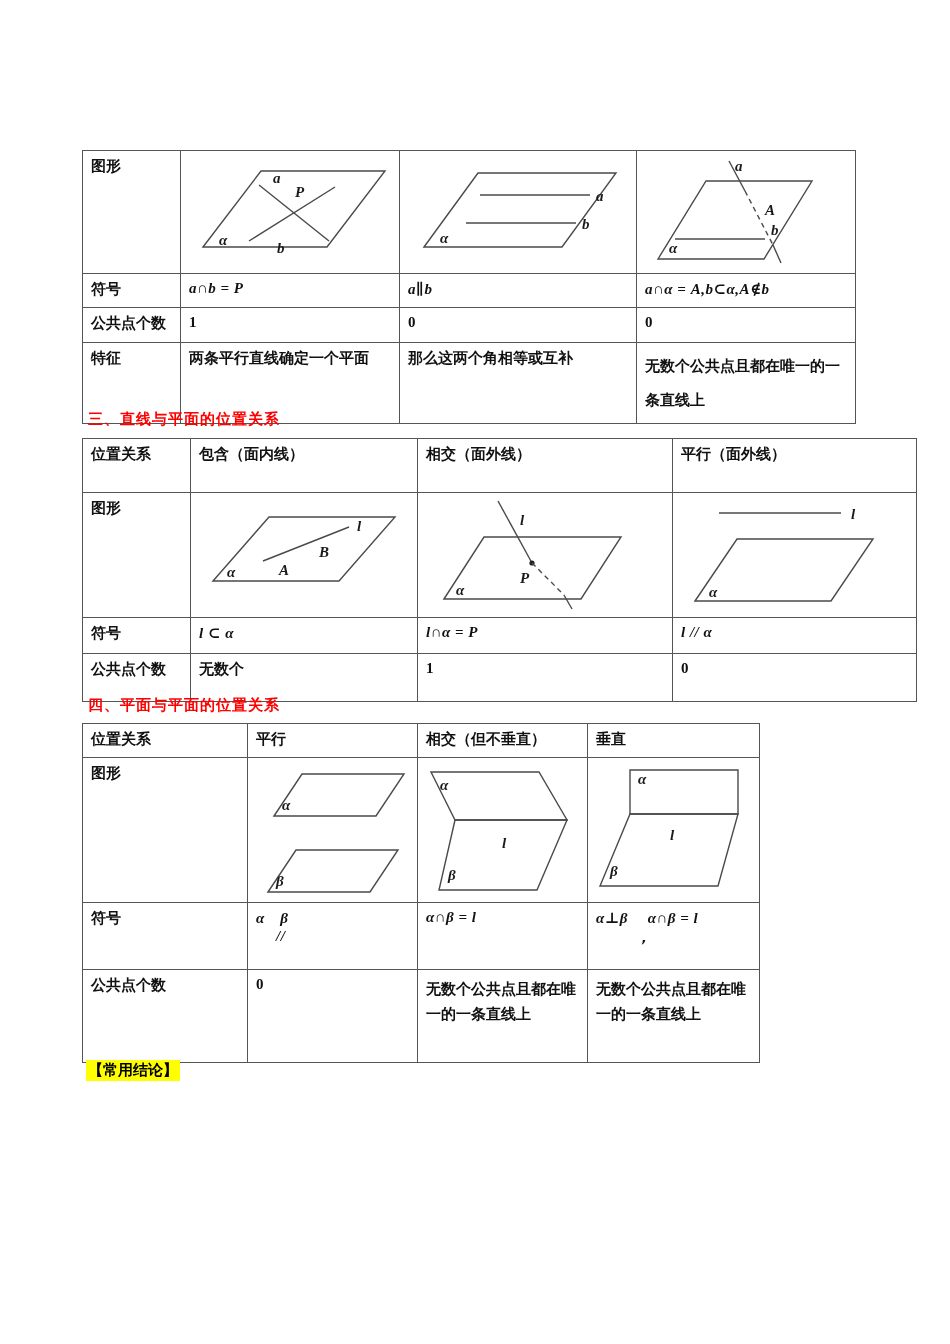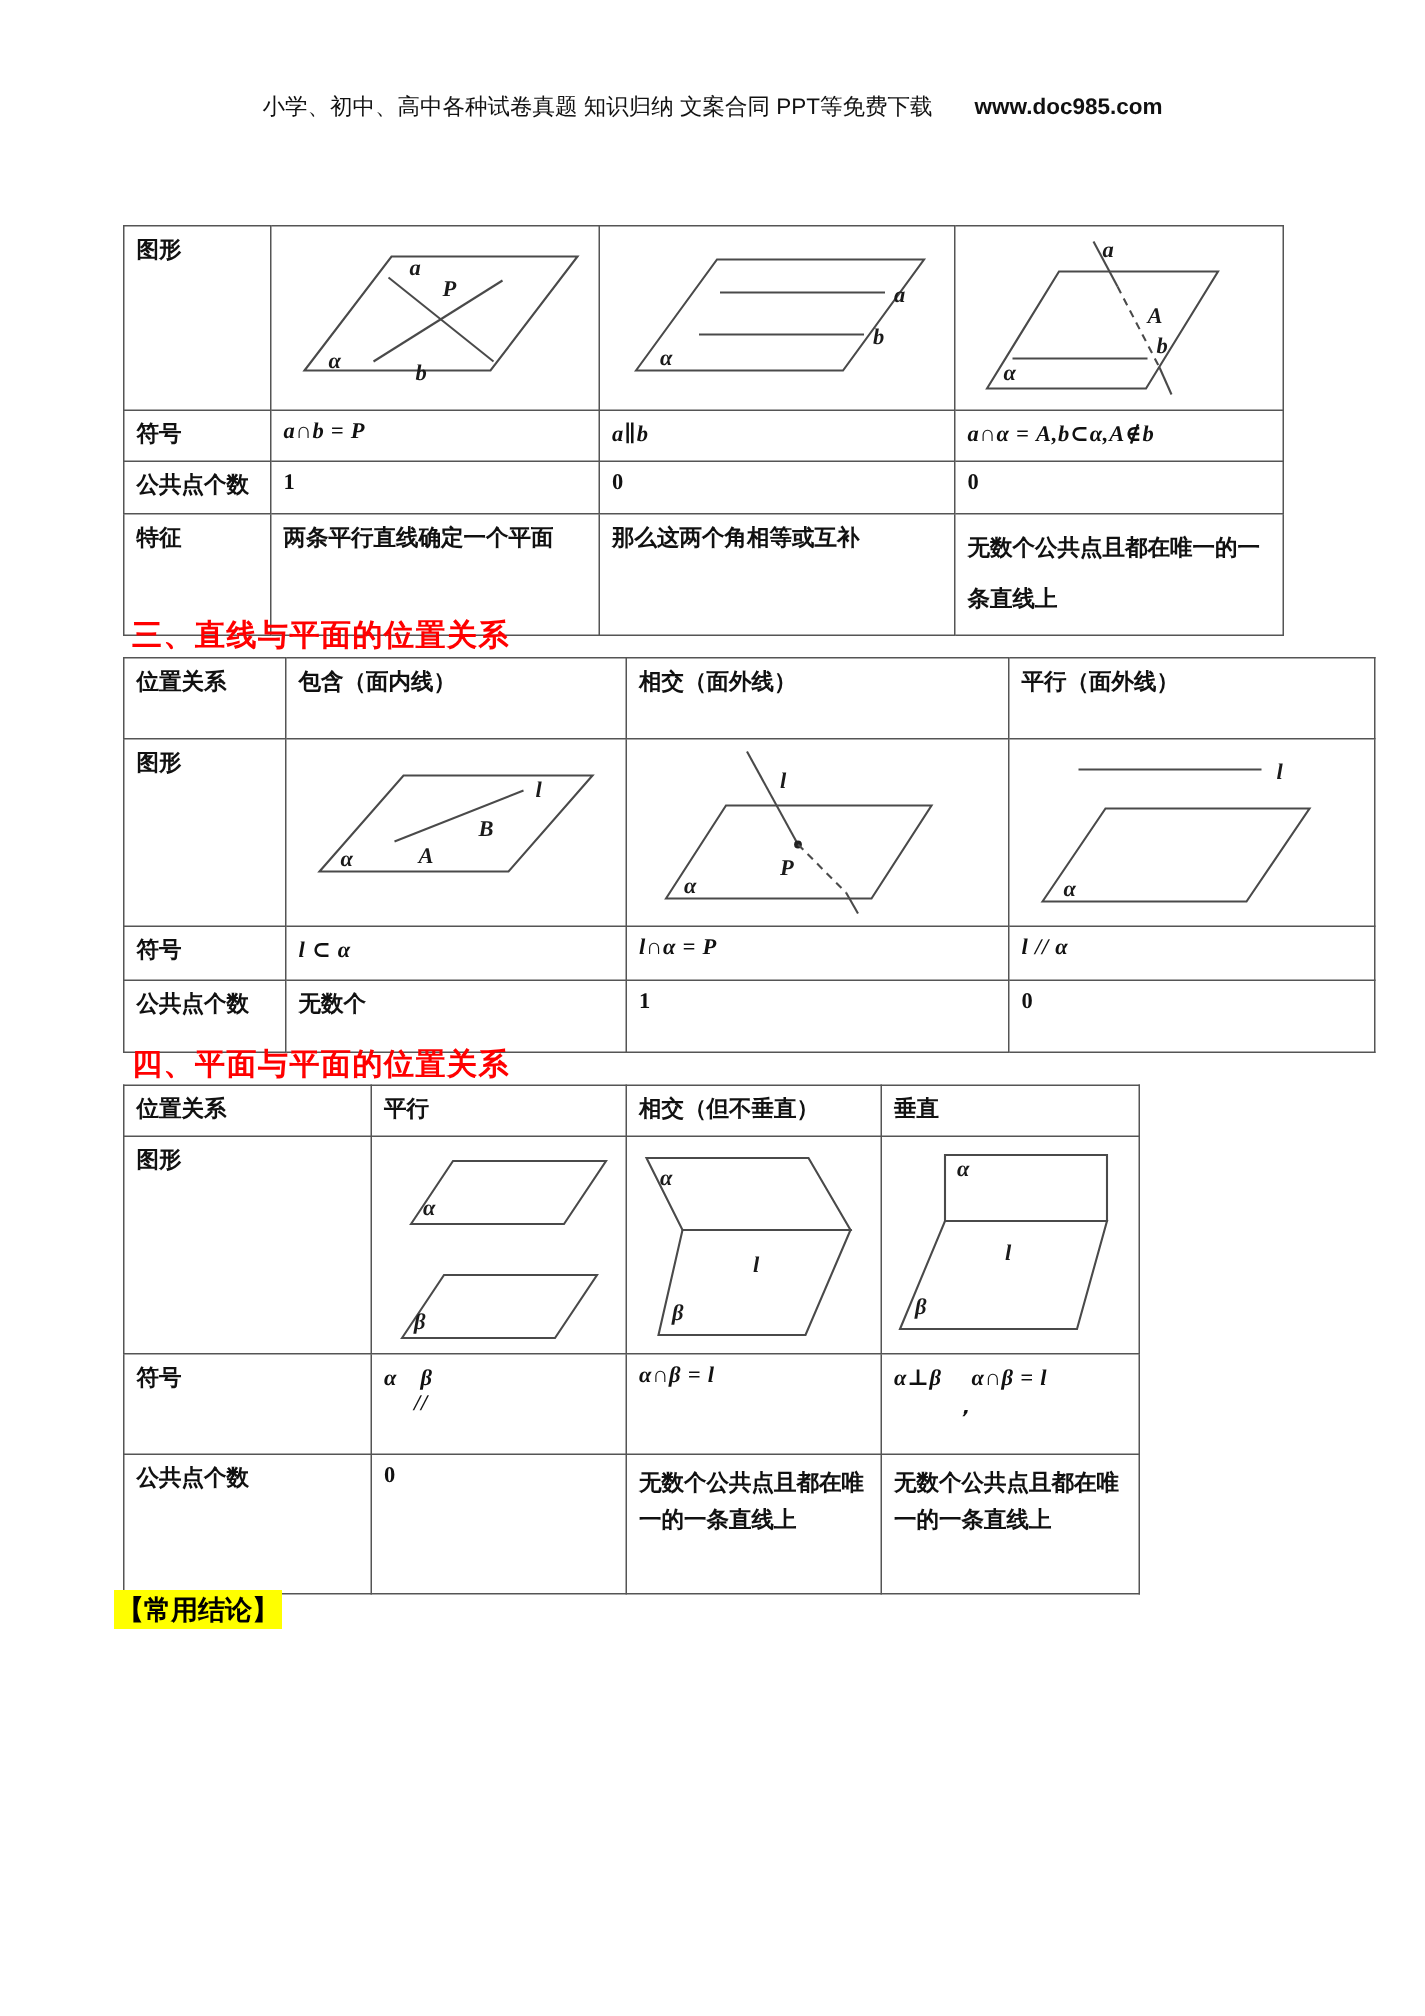--- a/index.html
+++ b/index.html
@@ -11,21 +11,21 @@
   }
   
   .doc-header {
     position:absolute; top:62px; left:0; width:950px;
     display:flex; justify-content:center; align-items:baseline; gap:28px;
     font-size:15px; color:#111;
   }
   .doc-header .site { font-weight:bold; }
   
   .sec-heading {
-    position:absolute; left:88px; font-size:20px; font-weight:bold; color:#FF0000;
+    position:absolute; left:88px; font-size:15px; font-weight:bold; color:#FF0000;
     letter-spacing:1px;
   }
   
   table.k { position:absolute; border-collapse:collapse; table-layout:fixed;font-weight:bold; }
   table.k td {
     border:1px solid #555; vertical-align:top; padding:6px 8px;
     font-size:15px; color:#111; overflow:hidden;
   }
   td.rowlab { font-size:15px; }
   .formula {
@@ -42,45 +42,41 @@
     fill:none; stroke:#4a4a4a; stroke-width:1.4;
   }
   svg.diag text {
     font-family:"Liberation Serif","DejaVu Serif",serif; font-style:italic;
     font-size:15px; fill:#1a1a1a; stroke:none;
   }
   svg.diag .dot { fill:#222; stroke:none; }
   svg.diag .dash { stroke-dasharray:5 4; }
   
   .concl-label {
-    position:absolute; left:76px; top:1060px; background:#FFFF00;
-    font-size:18px; font-weight:bold; padding:1px 2px; color:#000;
+    position:absolute; left:86px; top:1060px; background:#FFFF00;
+    font-size:15px; font-weight:bold; padding:1px 2px; color:#000;
   }
   .theorem { position:absolute; left:86px; top:1096px; font-size:15px; color:#111; }
   
   .banner {
     position:absolute; left:68px; top:1139px; width:812px; height:63px;
     border:3px solid #E59A4C; border-radius:14px; background:#fff;
     box-shadow:2px 3px 0 #dd9140;
     display:flex; align-items:center; justify-content:center;
   }
   .banner .title {
     font-family:"Liberation Serif","DejaVu Serif",serif;
     font-size:25px; color:#2A2AC8; letter-spacing:3px;
   }
 </style>
 </head>
 <body>
 
 <div id="page">
 
-  <div class="doc-header">
-    <span>小学、初中、高中各种试卷真题 知识归纳 文案合同 PPT等免费下载</span>
-    <span class="site">www.doc985.com</span>
-  </div>
 
   <table class="k" style="left:82px; top:150px; width:773px;">
     <colgroup>
         <col style="width:98px">
         <col style="width:219px">
         <col style="width:237px">
         <col style="width:219px">
       </colgroup>
     <tbody>
         <tr style="height:118px">

